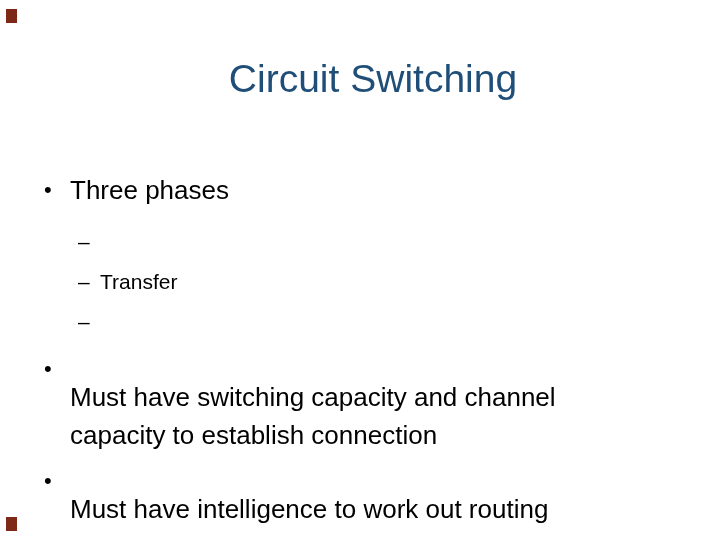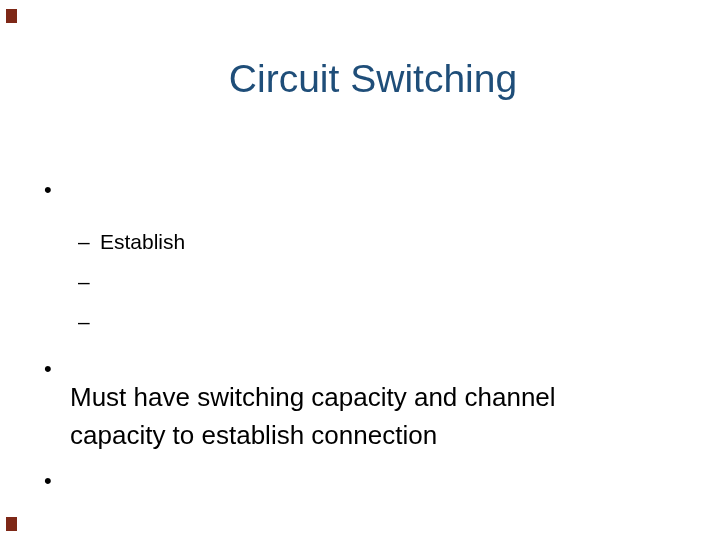--- a/index.html
+++ b/index.html
@@ -89,38 +89,40 @@
 
   <div class="corner-square top"></div>
   <div class="corner-square bottom"></div>
 
   <h1 class="title">Circuit Switching</h1>
 
   <div class="content">
 
     <div class="bullet-item l1 b1">
       <span class="marker">•</span>
+      <span class="text">Three phases</span>
     </div>
 
     <div class="sublist">
       <div class="bullet-item l2">
         <span class="marker">–</span>
-        <span class="text">Establish</span>
       </div>
       <div class="bullet-item l2">
         <span class="marker">–</span>
+        <span class="text">Transfer</span>
       </div>
       <div class="bullet-item l2">
         <span class="marker">–</span>
       </div>
     </div>
 
     <div class="bullet-item l1 b2">
       <span class="marker">•</span>
       <span class="text">Must have switching capacity and channel capacity to establish connection</span>
     </div>
 
     <div class="bullet-item l1 b3">
       <span class="marker">•</span>
+      <span class="text">Must have intelligence to work out routing</span>
     </div>
 
   </div>
 </div>
 
 </body></html>

